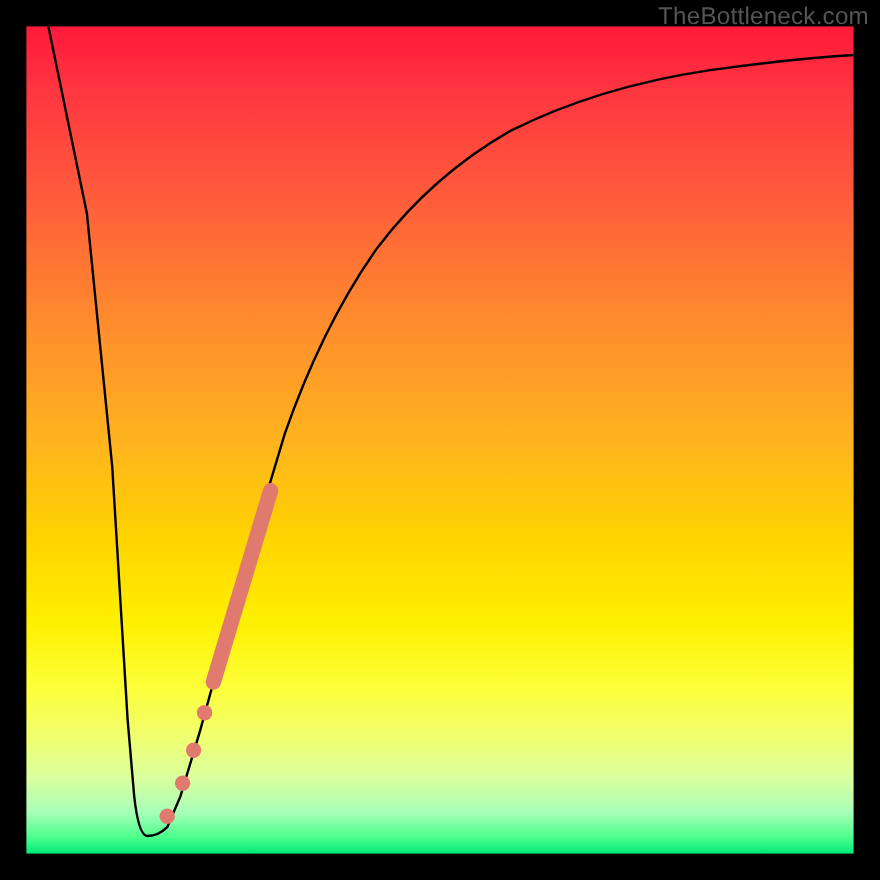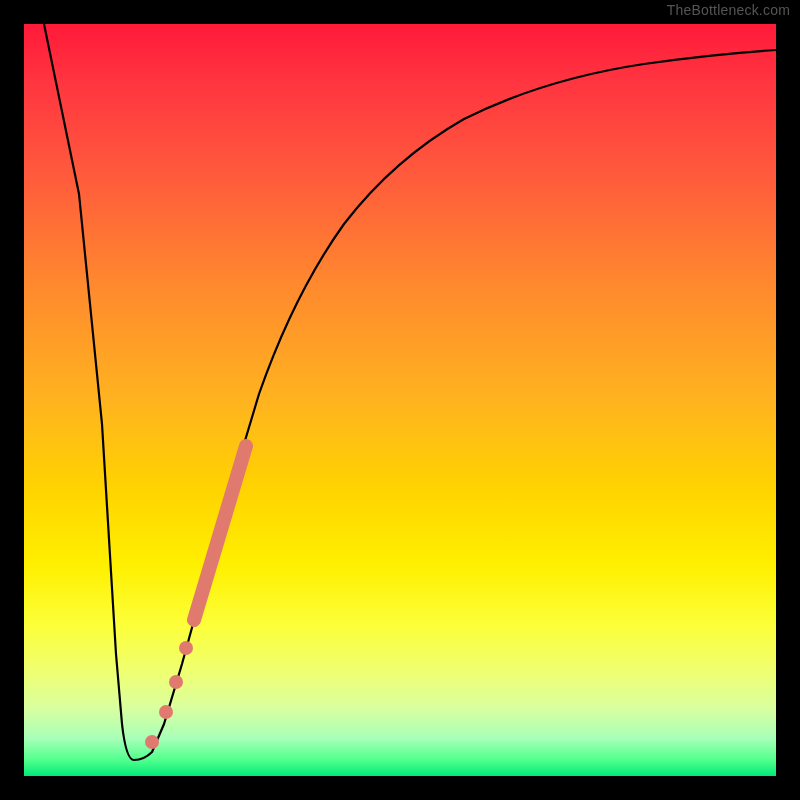--- a/index.html
+++ b/index.html
@@ -39,21 +39,21 @@
       #a8ffb8 95%,
       #4dff8c 98%,
       #00e878 100%
     );
   }
   .attribution {
     position: absolute;
     top: 2px;
     right: 10px;
     color: #555;
-    font-size: 14px;
+    font-size: 22px;
     font-weight: 500;
     letter-spacing: 0.2px;
     user-select: none;
   }
   
   svg.overlay {
     position: absolute;
     left: 0;
     top: 0;
     width: 752px;

